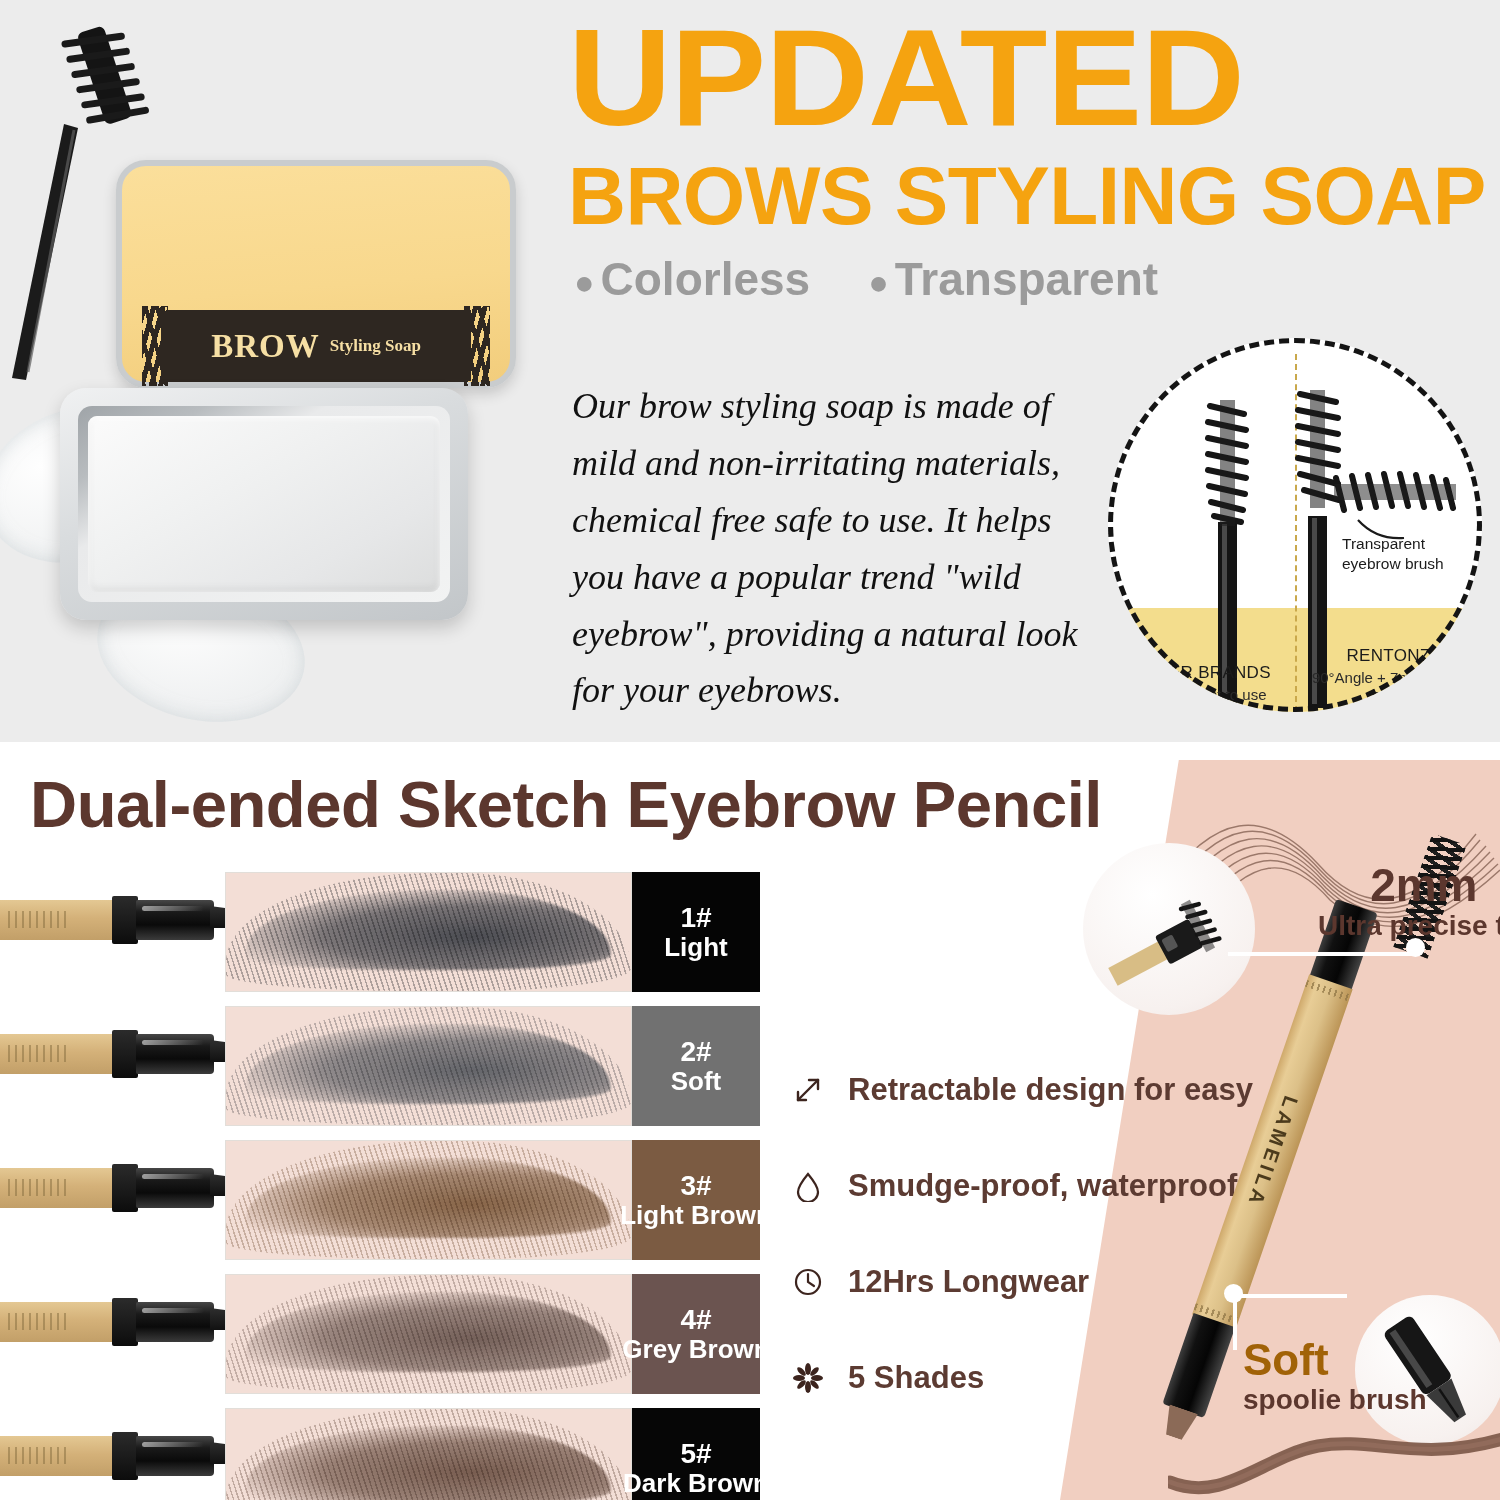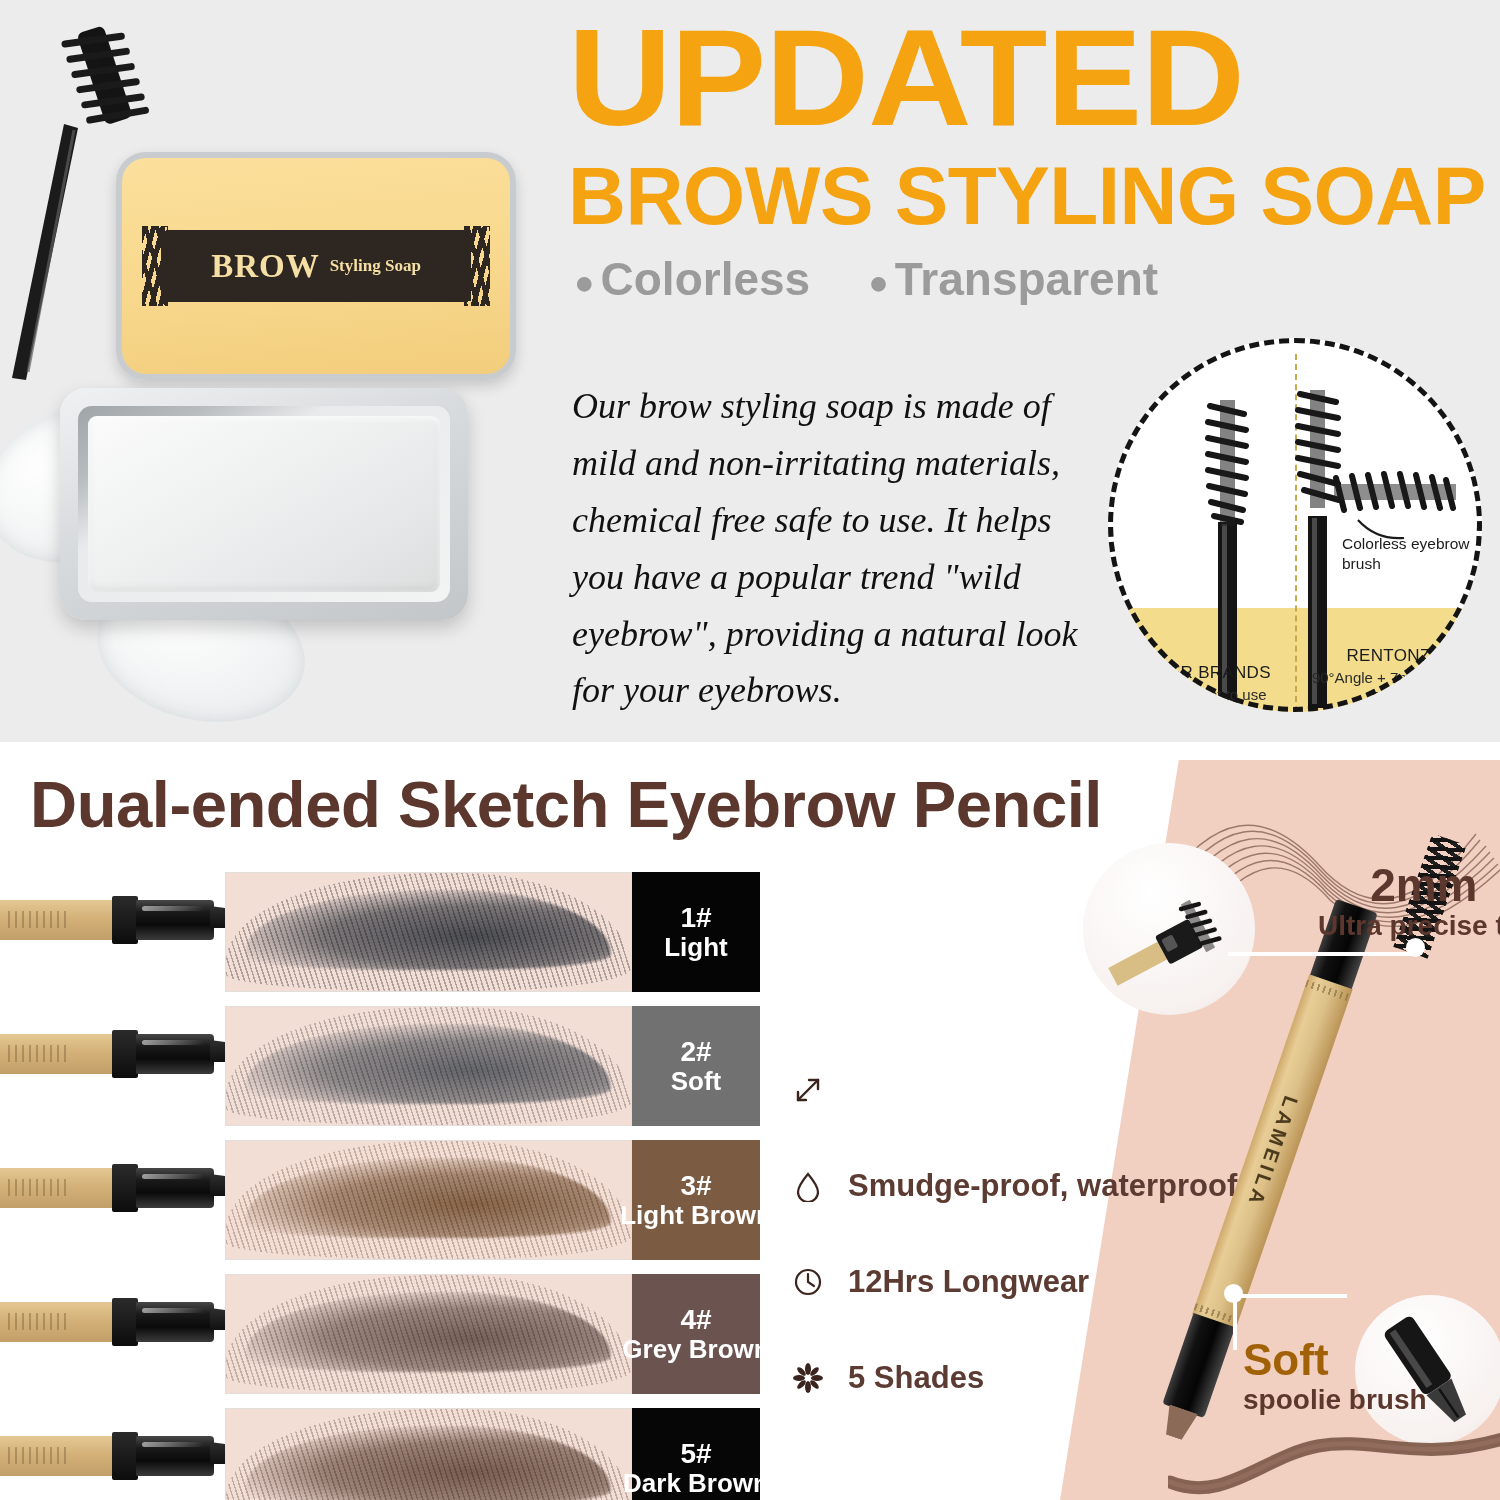--- a/index.html
+++ b/index.html
@@ -17,27 +17,27 @@
   }
 
   
   .spoolie-wand{
     position:absolute;left:8px;top:20px;width:180px;height:380px;
     transform:rotate(0deg);
   }
 
   
   #tin-lid{
-    position:absolute;left:116px;top:152px;width:400px;height:228px;
+    position:absolute;left:116px;top:160px;width:400px;height:228px;
     background:linear-gradient(175deg,#fbdf9b 0%,#f8d88d 55%,#f2cd7c 100%);
     border-radius:30px;
     border:6px solid #c9ccce;
     box-shadow:0 6px 14px rgba(0,0,0,.16);
     box-sizing:border-box;
-    display:flex;align-items:center;justify-content:center;
+    display:flex;align-items:flex-end;justify-content:center;
   }
   #tin-lid-band{
     position:relative;width:300px;height:72px;
     background:#2e2721;
     display:flex;align-items:center;justify-content:center;gap:10px;
     box-shadow:-6px 0 0 -1px #2e2721, 6px 0 0 -1px #2e2721;
   }
   #tin-lid-band:before,#tin-lid-band:after{
     content:"";position:absolute;top:-4px;height:80px;width:26px;
     background:
@@ -421,21 +421,21 @@
           <path d="M292 136 L300 168"></path>
             <path d="M308 137 L316 169"></path>
           <path d="M324 139 L332 170"></path>
             <path d="M338 142 L345 170"></path>
         </g>
         <rect x="226" y="146" width="122" height="16" fill="#1d1d1d" opacity=".5"></rect>
 
         <path d="M250 182 Q268 202 296 200" stroke="#1b1b1b" stroke-width="2.2" fill="none"></path>
       </svg>
 
-      <div id="adjustable-note">Colorless eyebrow brush</div>
+      <div id="adjustable-note">Transparent eyebrow brush</div>
 
       <div class="cmp-col" style="left:0;">
         <div class="cmp-brand">OTHER BRANDS</div>
         <div class="cmp-desc">Inconvenient to use</div>
       </div>
       <div class="cmp-col" style="left:50%;">
         <div class="cmp-brand">RENTONZ</div>
         <div class="cmp-desc">90°Angle + 7mm brush head</div>
       </div>
     </div>
@@ -550,20 +550,21 @@
         <svg viewBox="0 0 32 32" width="32" height="32">
           <g stroke="#3c241e" stroke-width="2.4" stroke-linecap="round" fill="none">
             <path d="M6 26 L26 6"></path>
               <path d="M26 6 L17 6"></path>
               <path d="M26 6 L26 15"></path>
             <path d="M6 26 L14 26"></path>
               <path d="M6 26 L6 18"></path>
           </g>
         </svg>
       </span>
+      <span class="feature-text">Retractable design for easy</span>
     </div>
 
     <div class="feature-item">
       <span class="feature-icon">
         <svg viewBox="0 0 32 32" width="32" height="32">
           <path d="M16 4 C16 4 6 16 6 22 A10 10 0 0 0 26 22 C26 16 16 4 16 4 Z" fill="none" stroke="#3c241e" stroke-width="2.2"></path>
         </svg>
       </span>
       <span class="feature-text">Smudge-proof, waterproof</span>
     </div>

